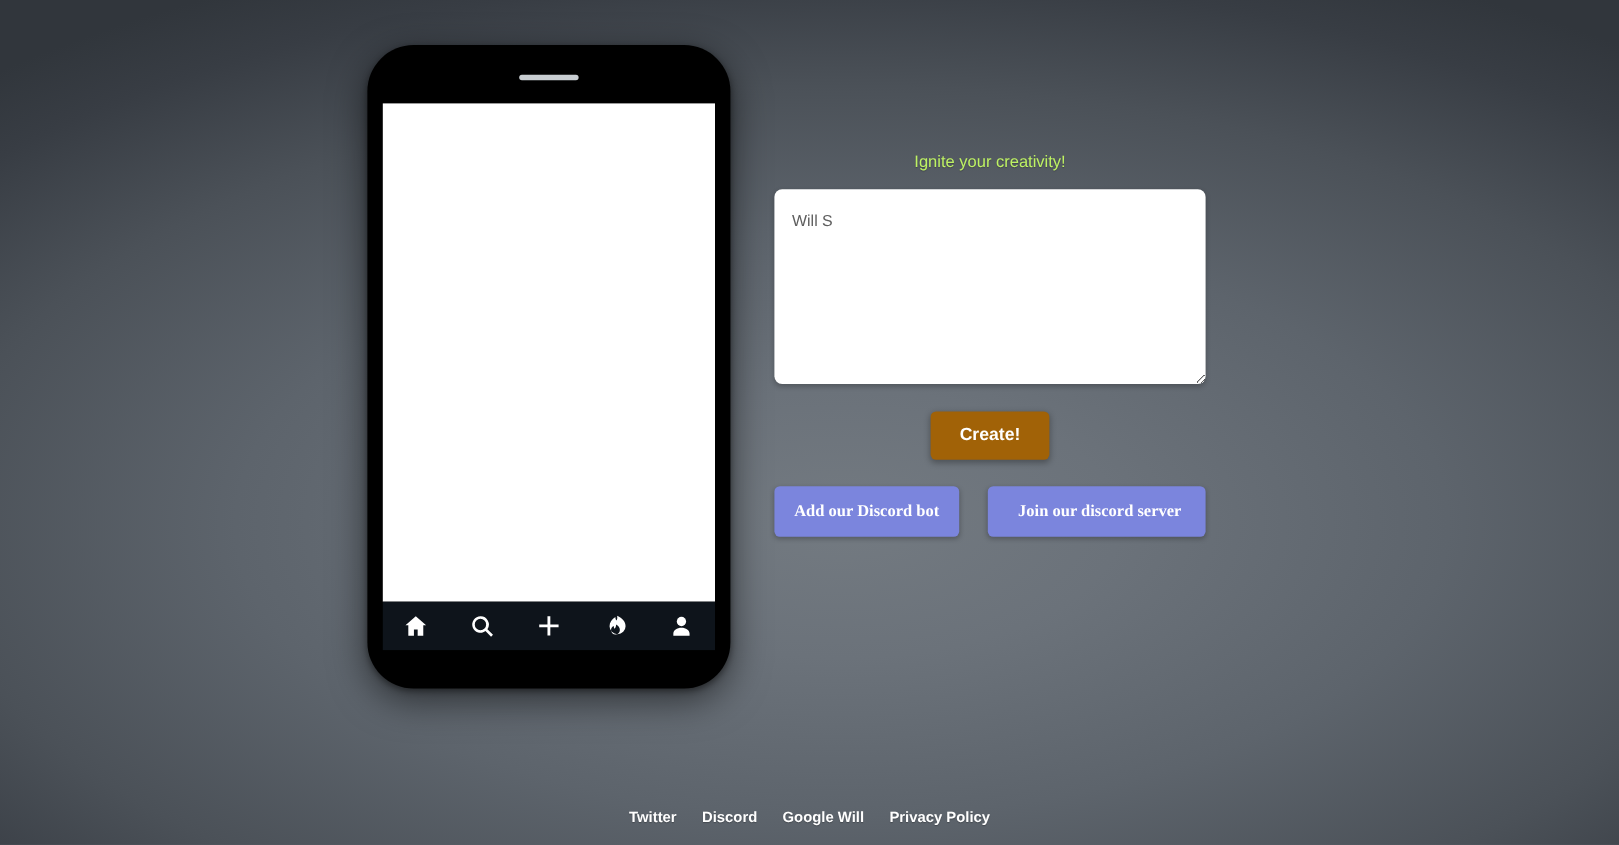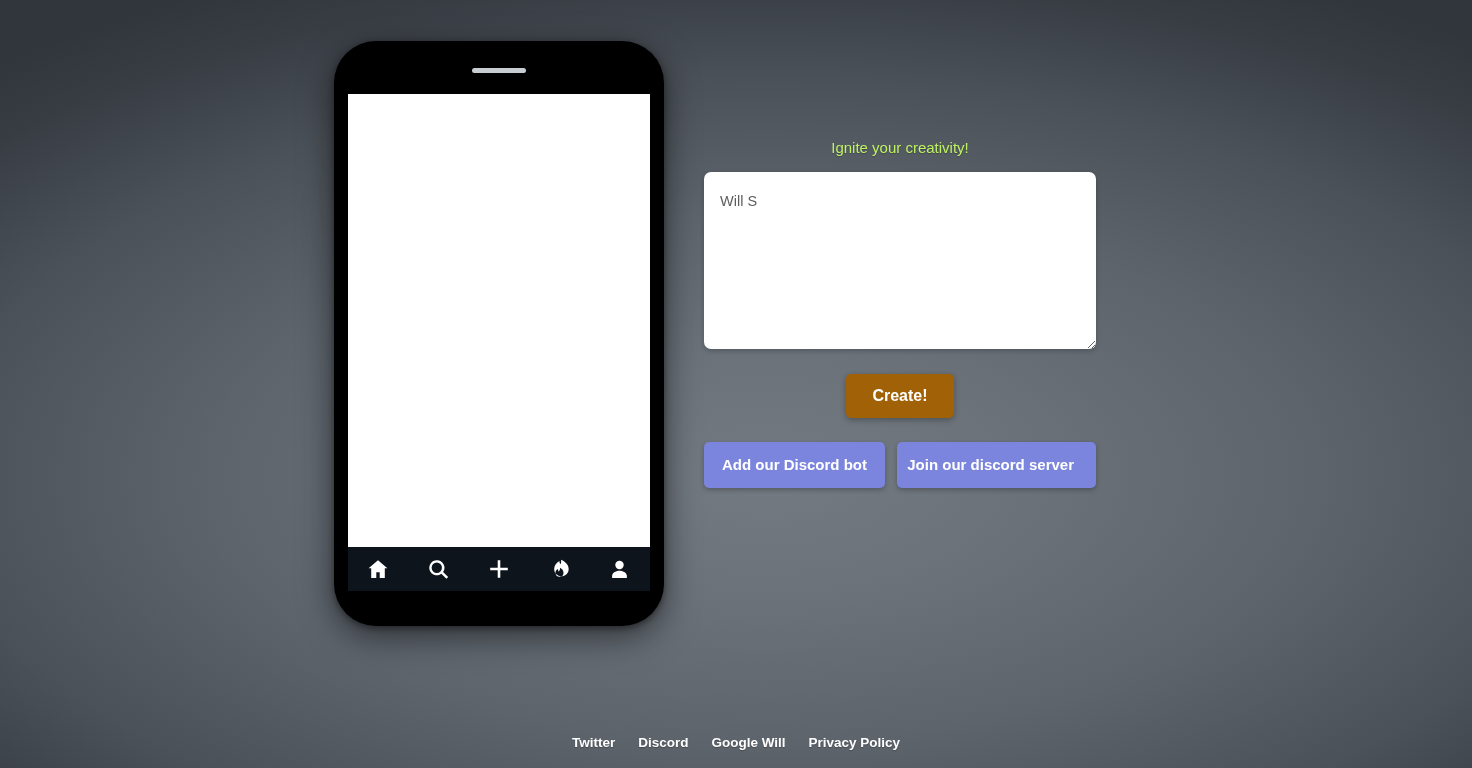--- a/index.html
+++ b/index.html
@@ -127,29 +127,29 @@
     display: flex;
     justify-content: space-between;
     margin-top: 24px;
     width: 392px;
   }
   .discord-button {
     background: #7b85dd;
     color: #ffffff;
     border: none;
     border-radius: 5px;
-    font-family: Liberation Sans, sans-serif;
+    font-family: Liberation Serif, serif;
     font-size: 15px;
     font-weight: bold;
     padding: 14px 18px;
     cursor: pointer;
     box-shadow: 0 2px 5px rgba(0,0,0,0.25);
     line-height: 18px;
   }
-  #join-discord-server-button { padding-left: 10px; padding-right: 22px; }
+  #join-discord-server-button { padding-left: 28px; padding-right: 22px; }
 
   
   #footer-links {
     position: absolute;
     left: 0;
     top: 733px;
     width: 1472px;
     display: flex;
     justify-content: center;
     gap: 23px;

